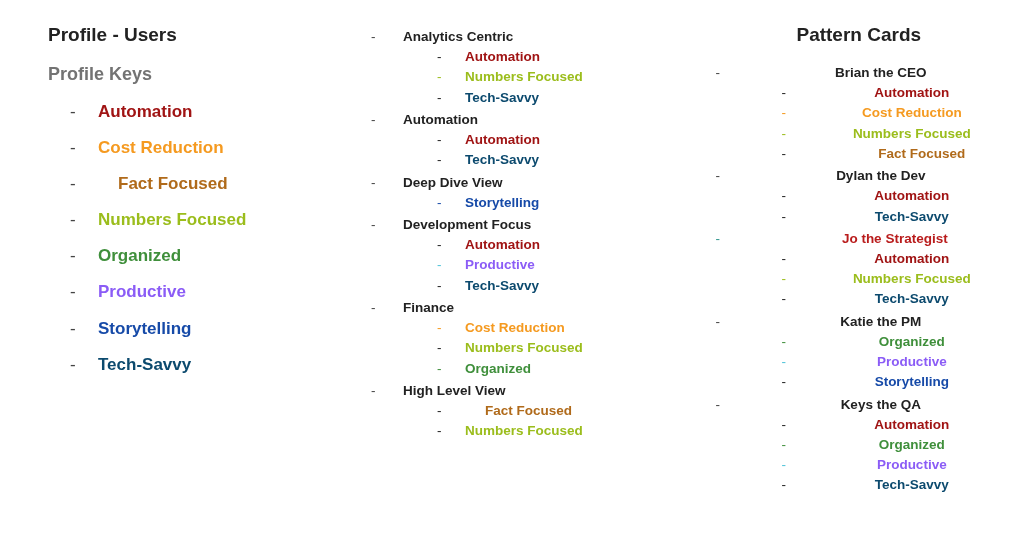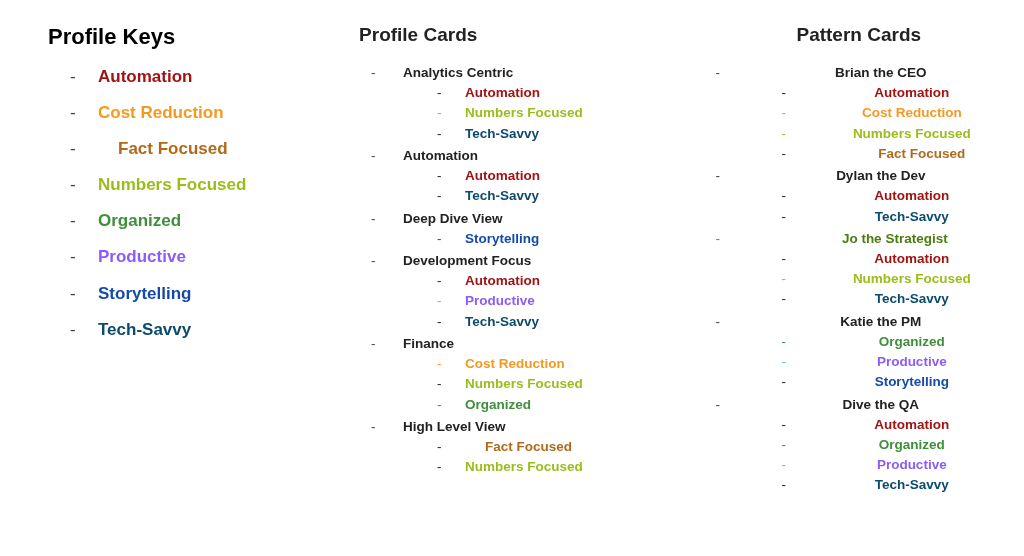--- a/index.html
+++ b/index.html
@@ -22,23 +22,23 @@
     .col-mid  { width: 340px; padding-left: 14px; }
     .col-right{ width: 340px; padding-left: 14px; text-align: center; }
 
     .h1 {
       font-size: 19px;
       font-weight: 700;
       color: #222;
       margin-bottom: 18px;
     }
     .h2 {
-      font-size: 22px;
-      font-weight: 700;
-      color: #000000;
+      font-size: 18px;
+      font-weight: 700;
+      color: #737373;
       margin-bottom: 16px;
     }
 
     
     ul.big-list {
       list-style: none;
       padding-left: 22px;
     }
     ul.big-list > li {
       position: relative;
@@ -112,43 +112,43 @@
     .c-storytelling     { color: #164aa8; }
     .c-tech-savvy       { color: #0c4a6e; }
 
     
     .dash-cost::before       { color: #f59a20 !important; }
     .dash-numbers::before    { color: #9bbd1c !important; }
     .dash-productive::before { color: #4fc3d9 !important; }
     .dash-storytelling::before { color: #164aa8 !important; }
     .dash-organized::before  { color: #3f8f3b !important; }
     .dash-jo::before         { color: #2f958c !important; }
-    .c-jo                    { color: #4d7c0f; margin-left: 28px; }
+    .c-jo                    { color: #b91c1c; margin-left: 28px; }
   </style>
 </head>
 <body>
 
 <div class="wrap">
 
   <div class="col col-left">
+    <div class="h1">Profile - Users</div>
     <div class="h2">Profile Keys</div>
     <ul class="big-list" id="profile-keys">
         <li><span class="c-automation">Automation</span></li>
         <li><span class="c-cost-reduction">Cost Reduction</span></li>
         <li><span class="c-fact-focused">Fact Focused</span></li>
         <li><span class="c-numbers-focused">Numbers Focused</span></li>
         <li><span class="c-organized">Organized</span></li>
         <li><span class="c-productive">Productive</span></li>
         <li><span class="c-storytelling">Storytelling</span></li>
         <li><span class="c-tech-savvy">Tech-Savvy</span></li>
       </ul>
   </div>
 
   <div class="col col-mid">
-    <div class="h1">Profile Cards</div>
     <ul class="card-list" id="profile-cards">
         <li><span>Analytics Centric</span><ul class="sub">
             <li><span class="c-automation">Automation</span></li>
             <li class="dash-numbers"><span class="c-numbers-focused">Numbers Focused</span></li>
             <li><span class="c-tech-savvy">Tech-Savvy</span></li>
           </ul></li>
         <li><span>Automation</span><ul class="sub">
             <li><span class="c-automation">Automation</span></li>
             <li><span class="c-tech-savvy">Tech-Savvy</span></li>
           </ul></li>
@@ -188,21 +188,21 @@
         <li class="dash-jo"><span class="c-jo">Jo the Strategist</span><ul class="sub">
             <li><span class="c-automation">Automation</span></li>
             <li class="dash-numbers"><span class="c-numbers-focused">Numbers Focused</span></li>
             <li><span class="c-tech-savvy">Tech-Savvy</span></li>
           </ul></li>
         <li><span>Katie the PM</span><ul class="sub">
             <li class="dash-organized"><span class="c-organized">Organized</span></li>
             <li class="dash-productive"><span class="c-productive">Productive</span></li>
             <li><span class="c-storytelling">Storytelling</span></li>
           </ul></li>
-        <li><span>Dive the QA</span><ul class="sub">
+        <li><span>Keys the QA</span><ul class="sub">
             <li><span class="c-automation">Automation</span></li>
             <li class="dash-organized"><span class="c-organized">Organized</span></li>
             <li class="dash-productive"><span class="c-productive">Productive</span></li>
             <li><span class="c-tech-savvy">Tech-Savvy</span></li>
           </ul></li>
       </ul>
   </div>
 
 </div>
 

